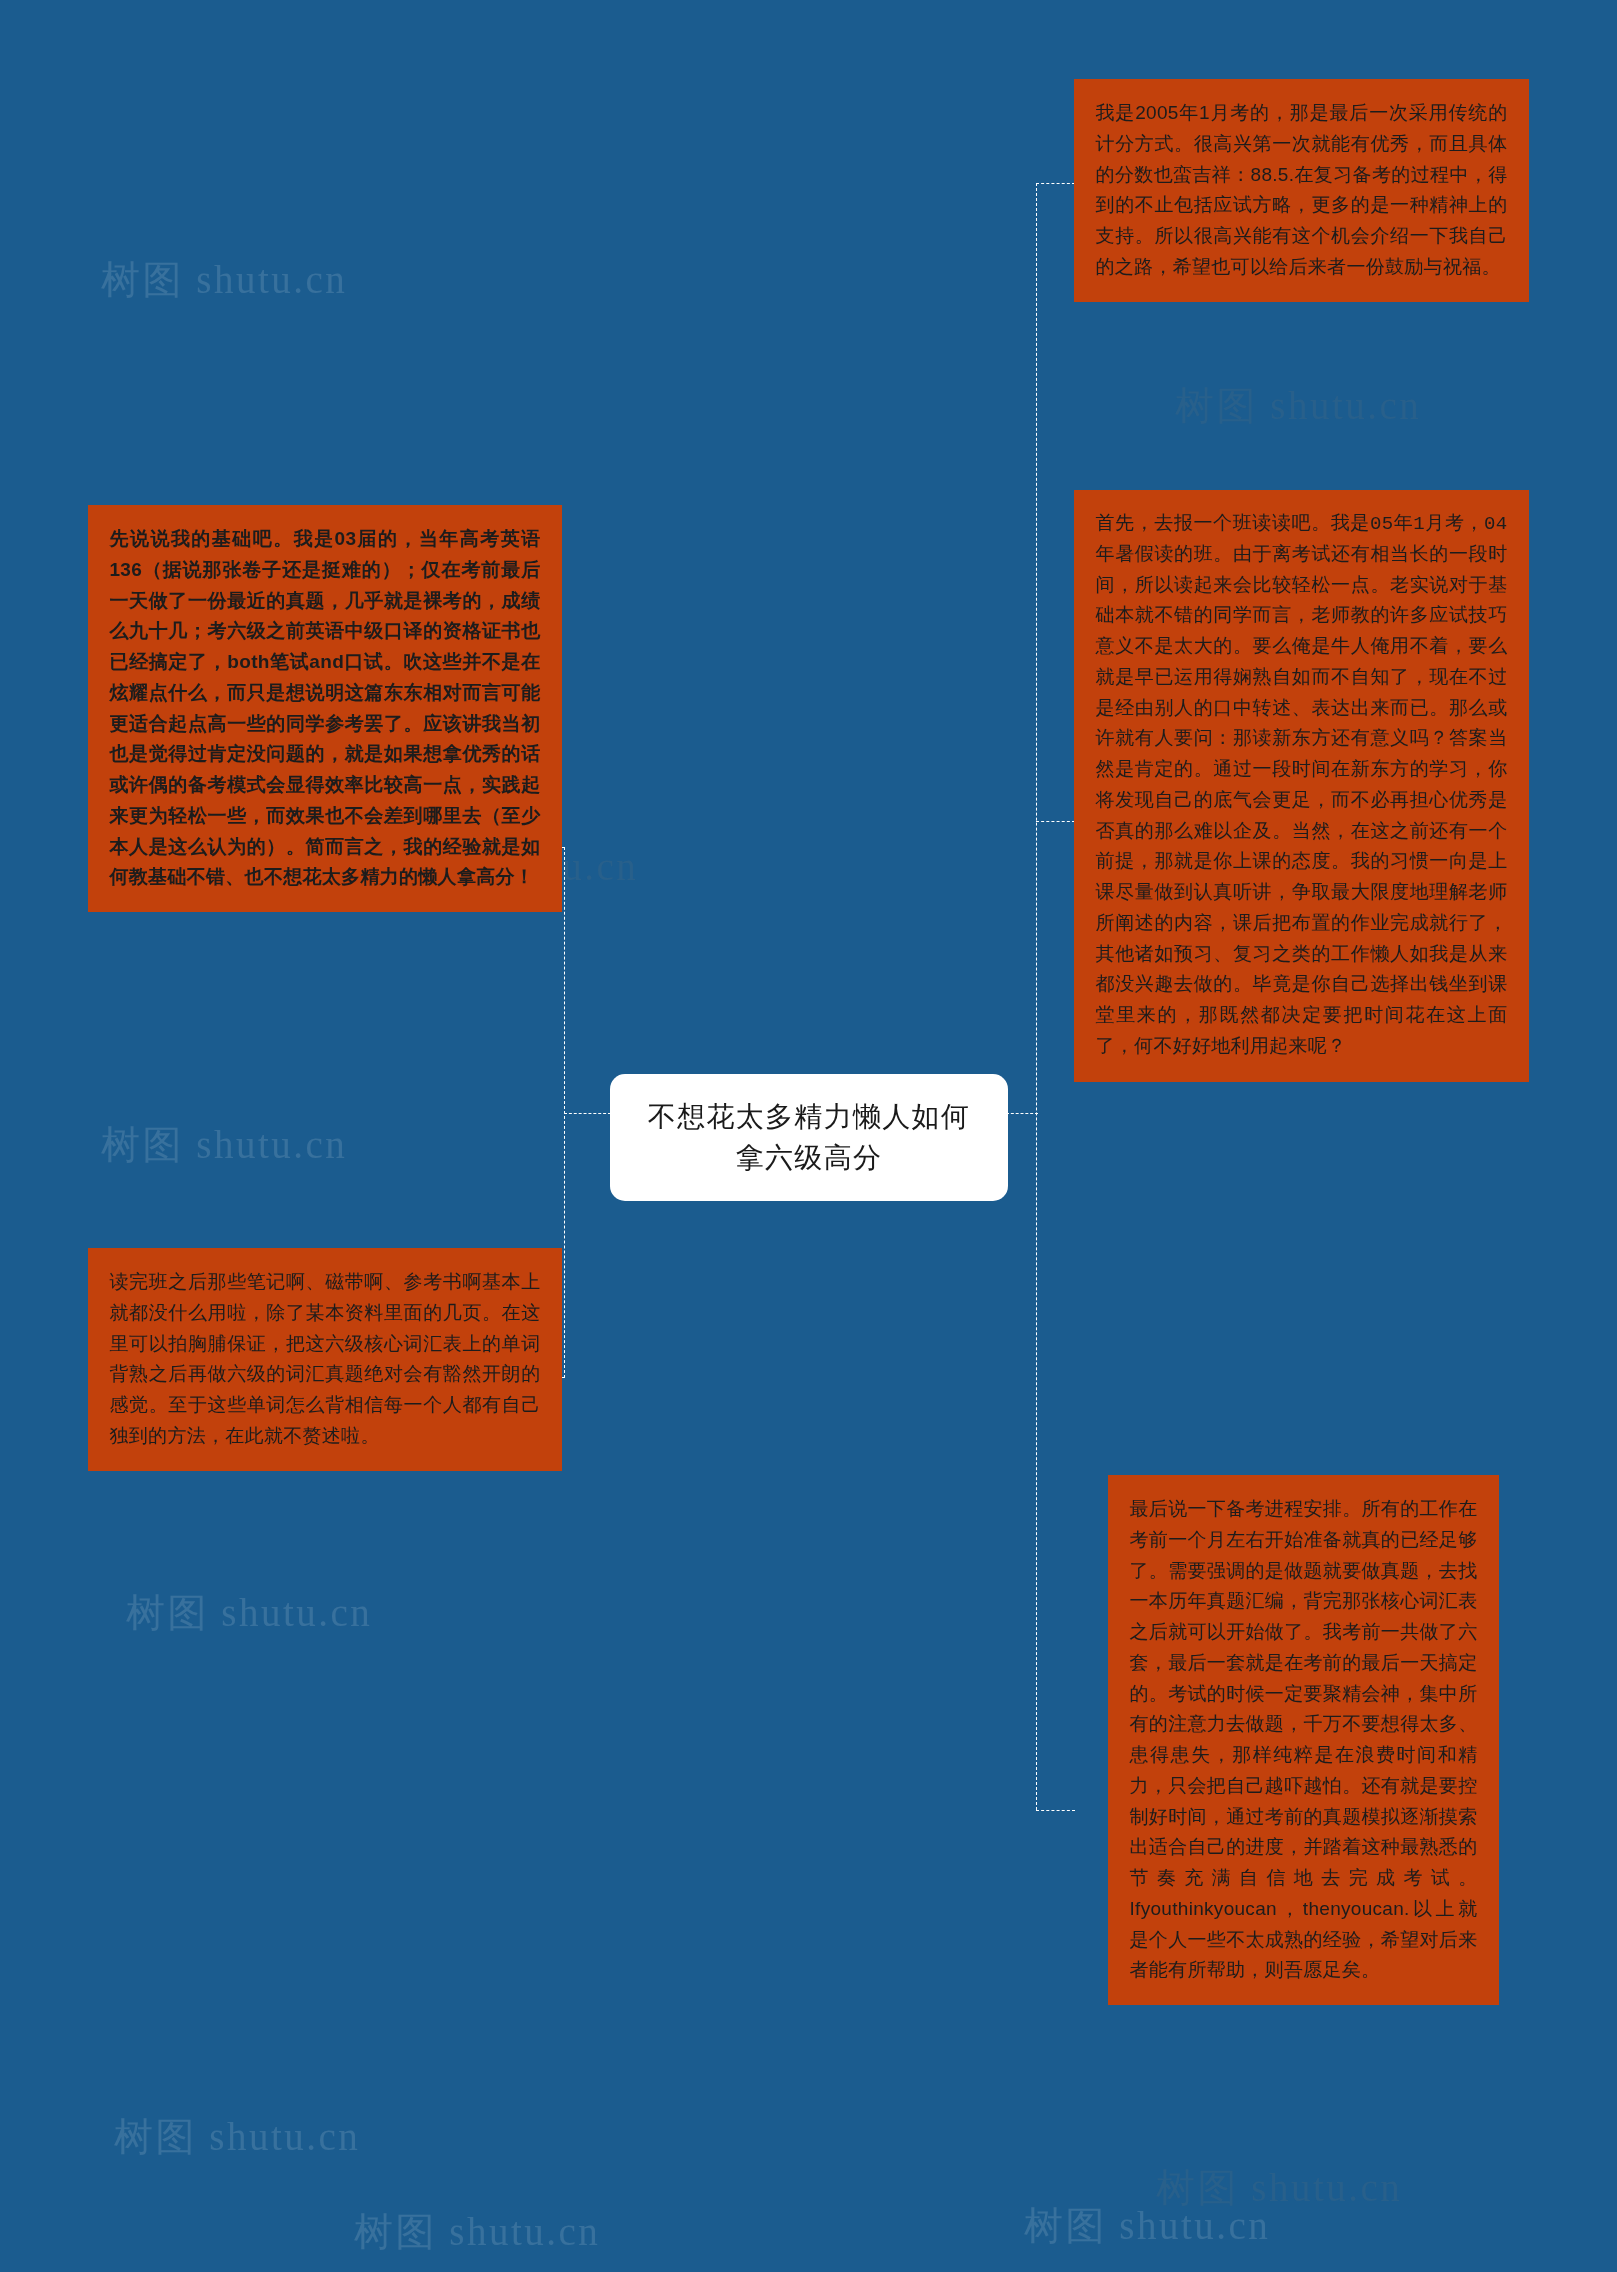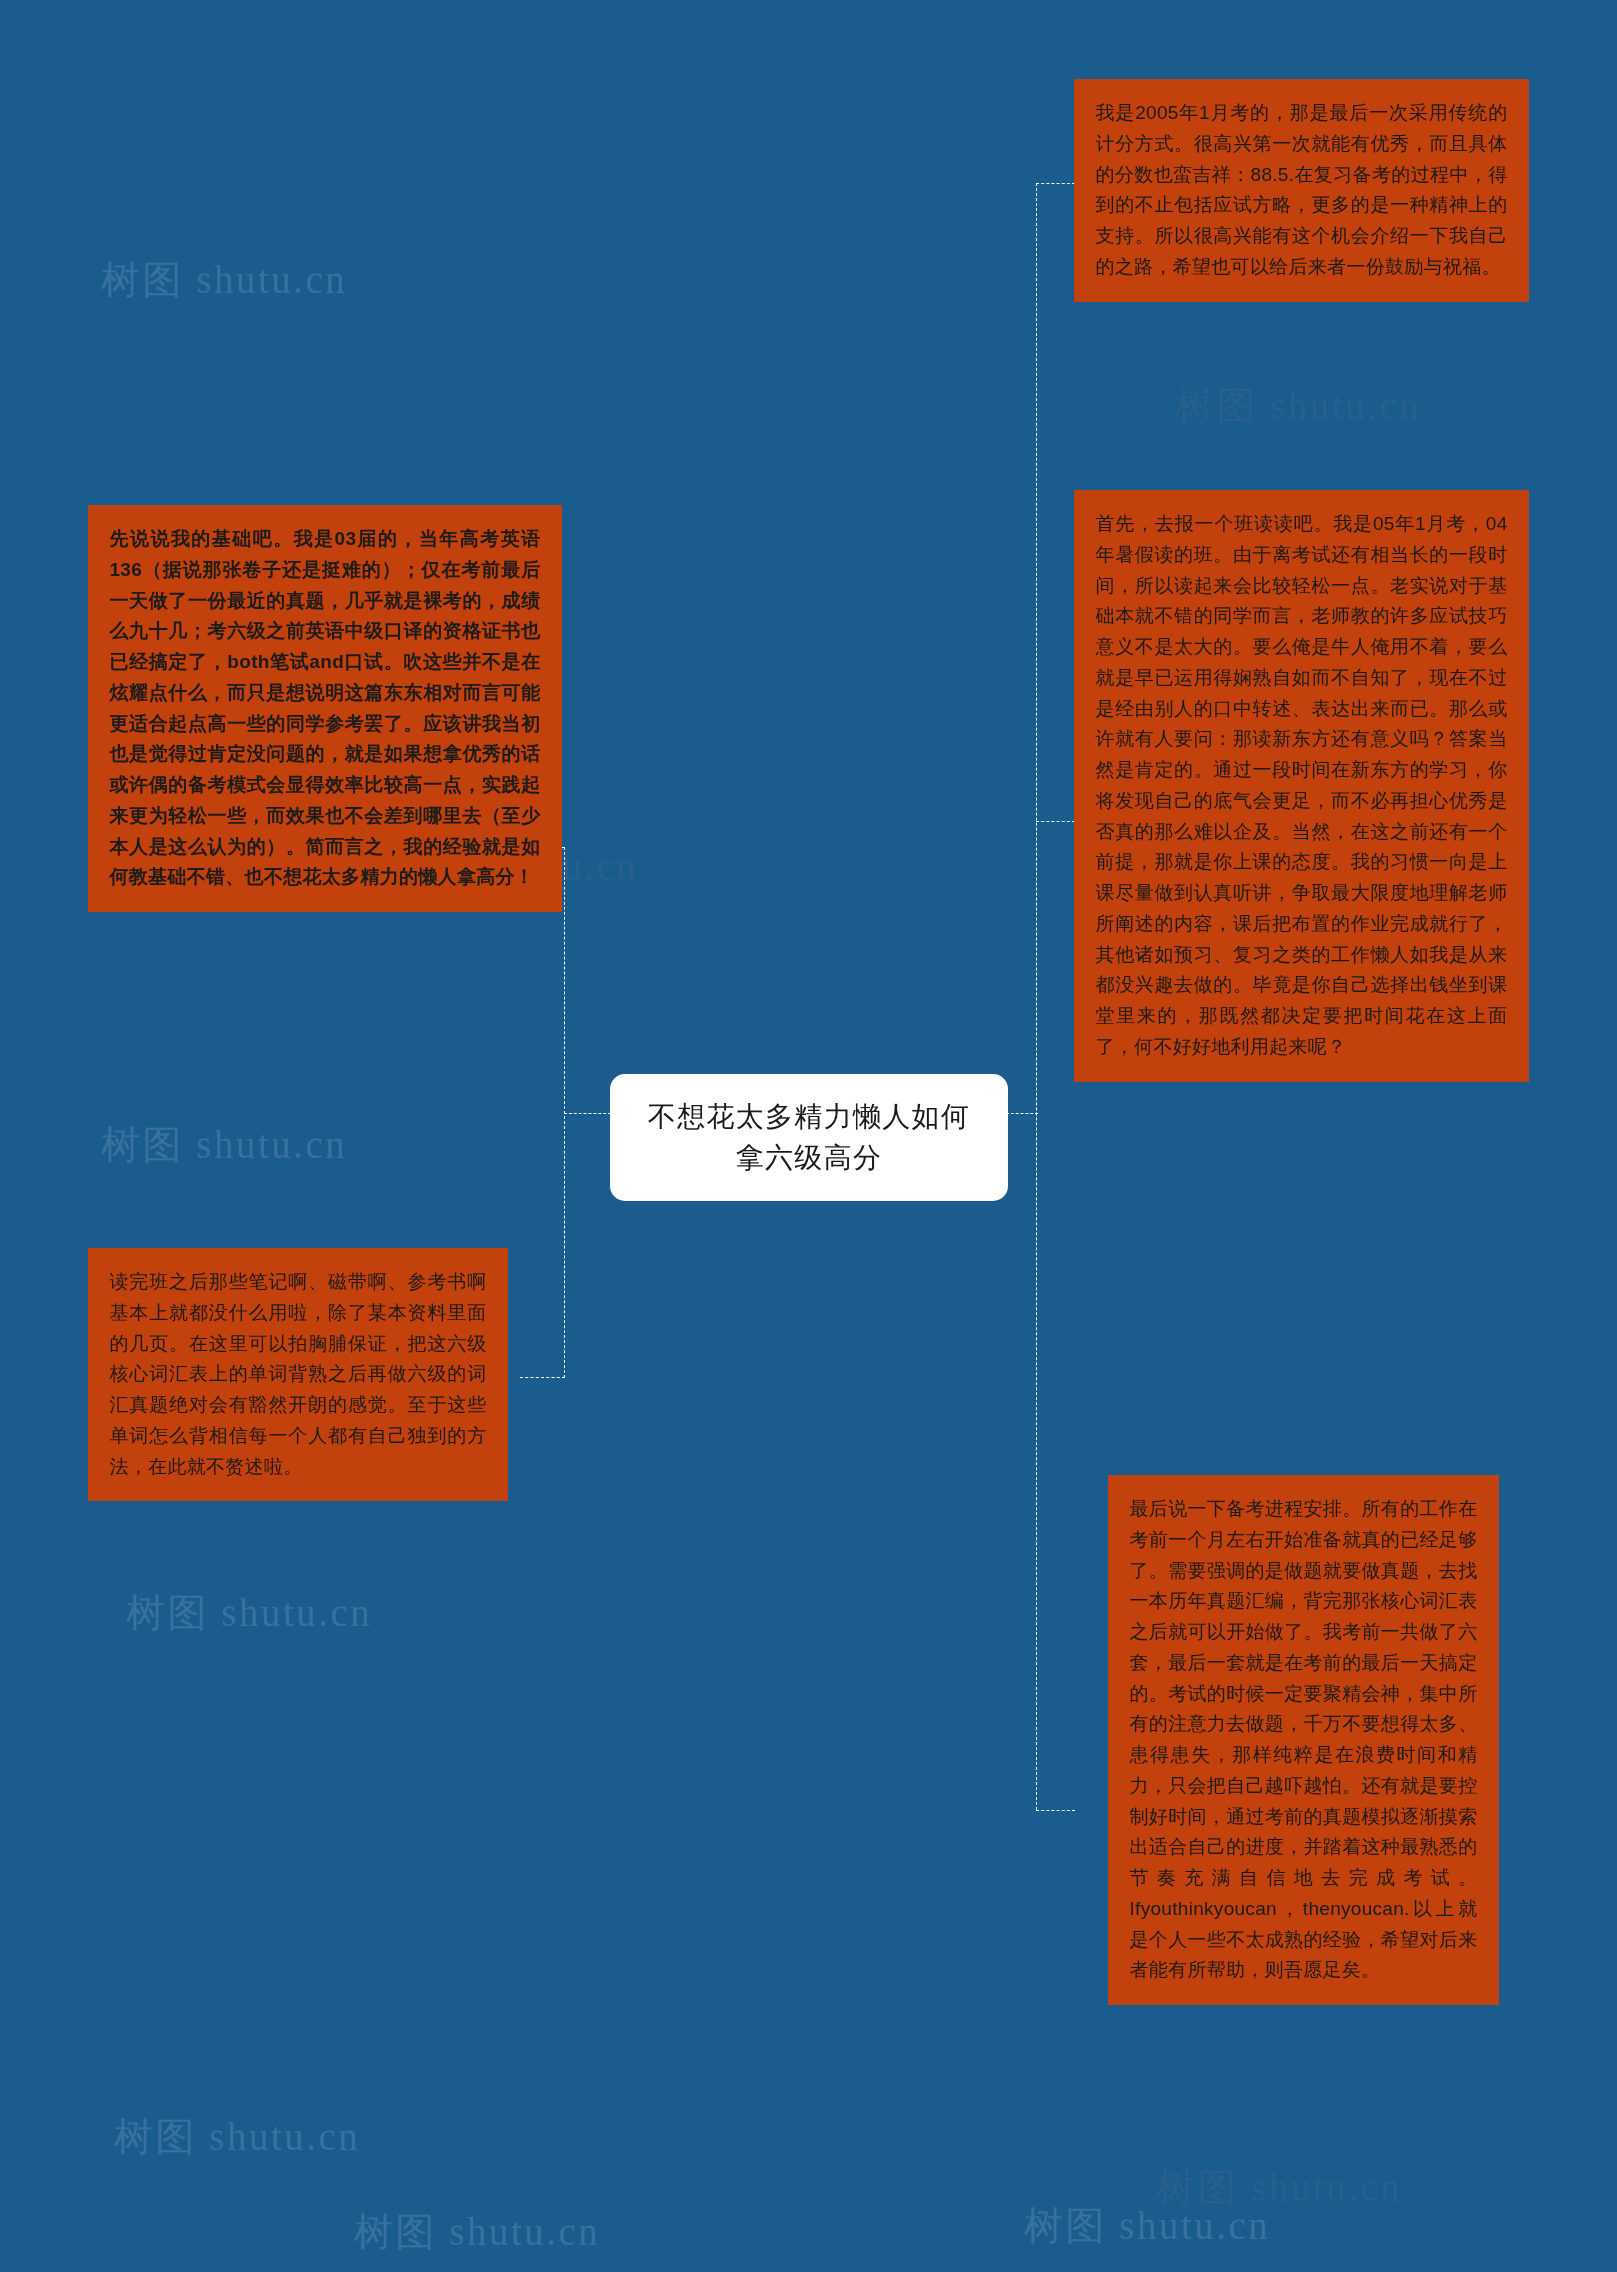--- a/index.html
+++ b/index.html
@@ -63,25 +63,25 @@
     font-size: 19px;
     line-height: 1.62;
     color: #1c1c1c;
     text-align: justify;
     z-index: 4;
     letter-spacing: 0.3px;
   }
 
   
   .card-left-1 { left: 88px;  top: 505px;  width: 474px; font-weight: bold; }
-  .card-left-2 { left: 88px;  top: 1248px; width: 420px; }
+  .card-left-2 { left: 88px;  top: 1248px; width: 474px; }
 
   
   .card-right-1 { left: 1074px; top: 79px;  width: 455px; }
-  .card-right-2 { left: 1074px; top: 490px;  width: 455px; }
+  .card-right-2 { left: 1074px; top: 490px;  width: 455px; font-family: Liberation Mono, monospace; }
   .card-right-3 { left: 1074px; top: 1475px; width: 391px; margin-left: 34px; }
 
   
   .conn {
     position: absolute;
     z-index: 2;
     pointer-events: none;
   }
   .conn-v {
     border-left: 1.9px dashed #ffffff;

